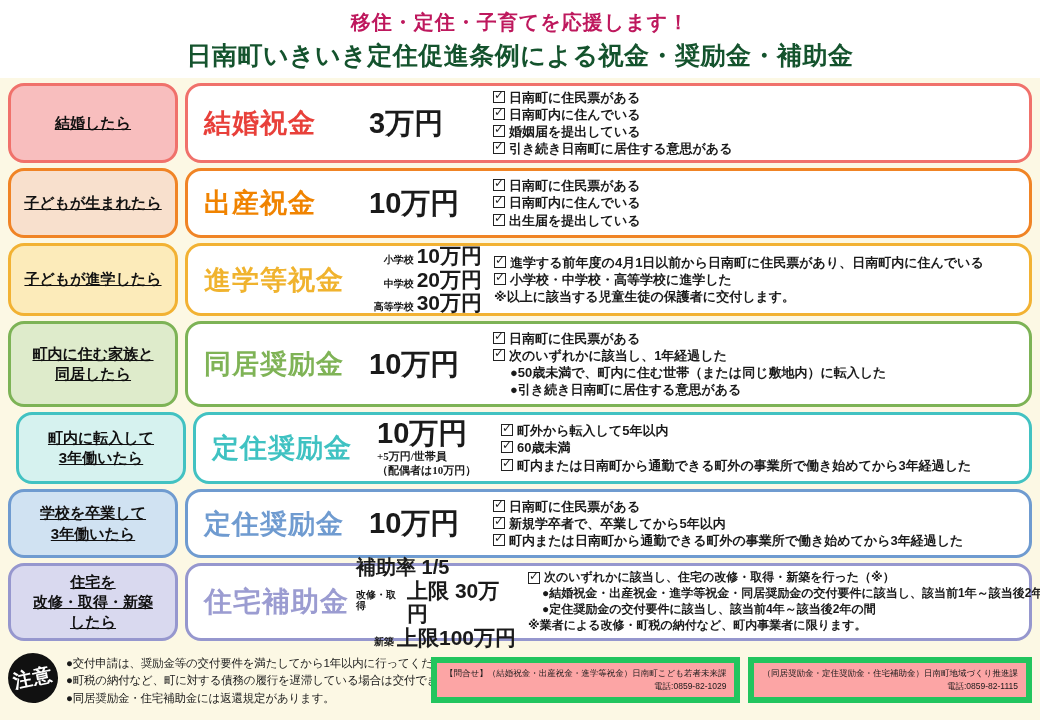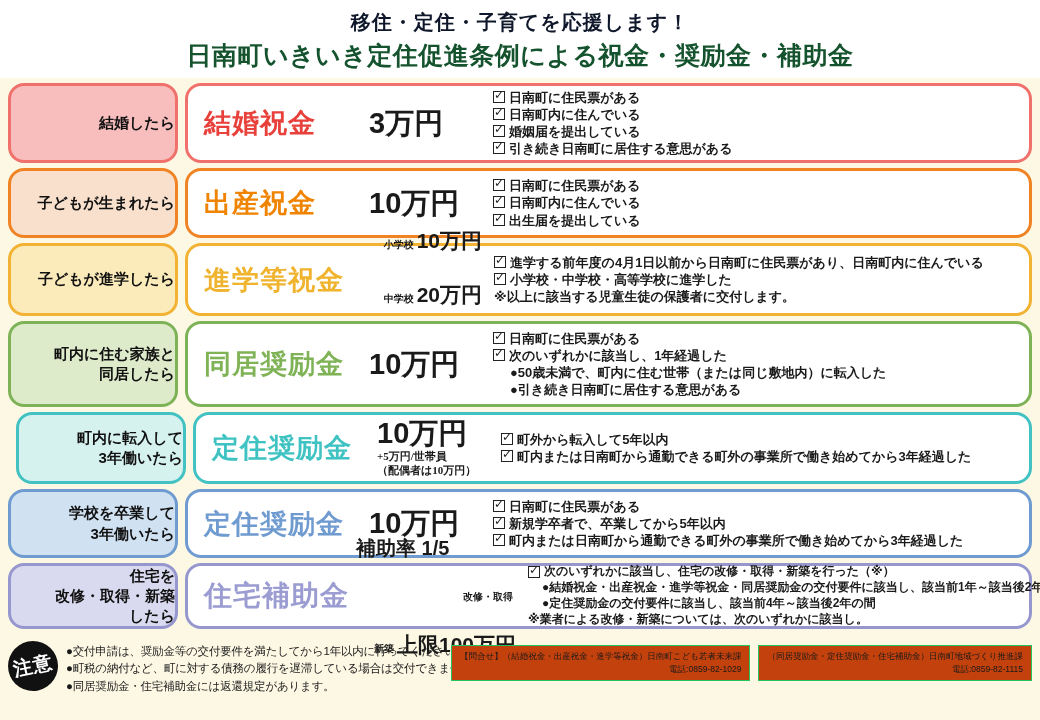--- a/index.html
+++ b/index.html
@@ -12,37 +12,37 @@
 
   
   .hdr{height:78px;background:#FFFFFF;text-align:center;padding-top:9px;box-sizing:border-box;}
   .tagline{font-size:20px;font-weight:bold;letter-spacing:1px;color:#E8386D;}
   .main-title{font-size:25px;font-weight:bold;margin:3px 0 0;color:#14532d;letter-spacing:0.5px;}
 
   
   .rows{padding:5px 8px 0;}
   .row{display:flex;margin-bottom:5px;}
   .r1{height:80px;} .r2{height:70px;} .r3{height:73px;} .r4{height:86px;}
-  .r5{height:72px;padding-left:8px;} .r6{height:69px;} .r7{height:66px;}
+  .r5{height:72px;padding-left:8px;} .r6{height:69px;} .r7{height:78px;}
   .when{
     flex:0 0 170px;box-sizing:border-box;
     border:3.5px solid var(--ac);background:var(--fl);border-radius:16px;
-    display:flex;flex-direction:column;justify-content:center;align-items:flex-end;
-    font-weight:bold;font-size:15px;line-height:1.35;text-align:center;color:#111;
+    display:flex;flex-direction:column;justify-content:center;align-items:center;
+    font-weight:bold;font-size:15px;line-height:1.35;text-align:center;color:#111;text-decoration:underline;
   }
   .card{
     flex:1;margin-left:7px;box-sizing:border-box;
     background:#fff;border:3.5px solid var(--ac);border-radius:16px;
     display:flex;align-items:center;padding:4px 10px 4px 16px;min-width:0;
   }
   .gname{flex:0 0 165px;font-size:27px;font-weight:bold;color:var(--tc);letter-spacing:1px;}
   .gamount{flex:0 0 112px;text-align:left;margin-right:12px;}
   .big{font-size:29px;font-weight:bold;line-height:1.05;}
   .sub{font-size:11px;font-weight:bold;line-height:1.3;font-family:Liberation Serif, serif;}
-  .aline{display:flex;justify-content:flex-end;align-items:baseline;line-height:1.12;margin-top:31px;}
+  .aline{display:flex;justify-content:flex-end;align-items:baseline;line-height:1.12;}
   .asmall{font-size:10px;font-weight:bold;margin-right:3px;}
   .amid{font-size:21px;font-weight:bold;}
   .arate{font-size:20px;font-weight:bold;line-height:1.2;}
   .checks{flex:1;list-style:none;margin:0;padding:0;font-size:13px;line-height:1.32;min-width:0;font-weight:bold;}
   .checks li{display:flex;align-items:flex-start;white-space:nowrap;}
   .checks li.bullet{padding-left:17px;}
   .chk{flex:0 0 12px;width:12px;height:12px;border:1.5px solid #222;margin:2px 4px 0 0;position:relative;background:#fff;box-sizing:border-box;}
   .chk::before{content:"✓";position:absolute;left:0;top:-4px;font-size:12px;font-weight:bold;color:#222;}
   .r3 .gname{flex-basis:150px;}
   .r3 .gamount{flex:0 0 128px;}
@@ -54,32 +54,32 @@
   
   .ftr{display:flex;align-items:flex-start;padding:7px 8px 0;gap:8px;}
   .caution-badge{
     flex:0 0 50px;height:50px;border-radius:50%;background:#111;color:#fff;
     display:flex;align-items:center;justify-content:center;
     font-size:19px;font-weight:bold;transform:rotate(-12deg);letter-spacing:1px;
   }
   .notes{flex:1;list-style:none;margin:2px 0 0;padding:0;font-size:11.5px;line-height:1.5;letter-spacing:-0.2px;min-width:0;}
   .notes li{white-space:nowrap;}
   .contact{
-    flex-shrink:0;border:1px solid #22c55e;background:#c2410c;
+    flex-shrink:0;border:6px solid #22c55e;background:#fca5a5;
     font-size:8.5px;line-height:1.55;padding:4px 8px;text-align:right;
     margin-top:4px;white-space:nowrap;
   }
 </style>
 </head>
 <body>
 
 <div class="page" style="background: rgb(252, 248, 228);">
 
   <header class="hdr" style="background: rgb(255, 255, 255);">
-    <div class="tagline" style="color: #0f172a;">移住・定住・子育てを応援します！</div>
+    <div class="tagline" style="color: #be185d;">移住・定住・子育てを応援します！</div>
     <h1 class="main-title">日南町いきいき定住促進条例による祝金・奨励金・補助金</h1>
   </header>
 
   <main class="rows">
 
     <section class="row r1" style="--ac: #F0716B; --fl: #F8BEBE; --tc: #E8403A;">
       <div class="when">
         <div>結婚したら</div>
       </div>
       <div class="card">
@@ -205,20 +205,24 @@
           <div class="sub">+5万円/世帯員</div>
           <div class="sub">（配偶者は10万円）</div>
         </div>
         <ul class="checks">
           <li class="check">
               <span class="chk"></span>
               <span>町外から転入して5年以内</span>
             </li>
           <li class="check">
               <span class="chk"></span>
+              <span>60歳未満</span>
+            </li>
+          <li class="check">
+              <span class="chk"></span>
               <span>町内または日南町から通勤できる町外の事業所で働き始めてから3年経過した</span>
             </li>
         </ul>
       </div>
     </section>
 
     <section class="row r6" style="--ac: #6F9BD0; --fl: #D0E2F2; --tc: #6F9BD0;">
       <div class="when">
         <div>学校を卒業して</div>
         <div>3年働いたら</div>
@@ -250,34 +254,35 @@
         <div>住宅を</div>
         <div>改修・取得・新築</div>
         <div>したら</div>
       </div>
       <div class="card">
         <div class="gname">住宅補助金</div>
         <div class="gamount">
           <div class="arate">補助率 1/5</div>
           <div class="aline">
               <span class="asmall">改修・取得</span>
+              <span class="amid">上限 30万円</span>
             </div>
           <div class="aline">
               <span class="asmall">新築</span>
               <span class="amid">上限100万円</span>
             </div>
         </div>
         <ul class="checks">
           <li class="check">
               <span class="chk"></span>
               <span>次のいずれかに該当し、住宅の改修・取得・新築を行った（※）</span>
             </li>
           <li class="bullet">●結婚祝金・出産祝金・進学等祝金・同居奨励金の交付要件に該当し、該当前1年～該当後2年の間</li>
           <li class="bullet">●定住奨励金の交付要件に該当し、該当前4年～該当後2年の間</li>
-          <li class="note">※業者による改修・新築については、次のいずれかに該当し。</li>
+          <li class="note">※業者による改修・町税の納付など、町内事業者に限ります。</li>
         </ul>
       </div>
     </section>
 
   </main>
 
   <footer class="ftr">
     <div class="caution-badge">
       <span>注意</span>
     </div>

